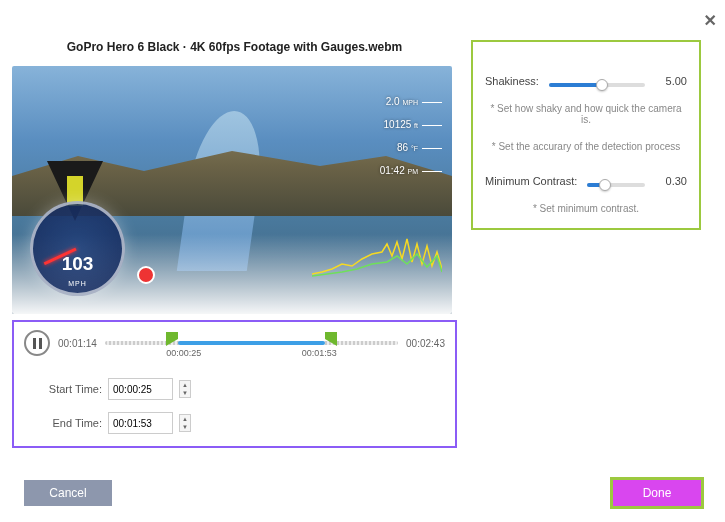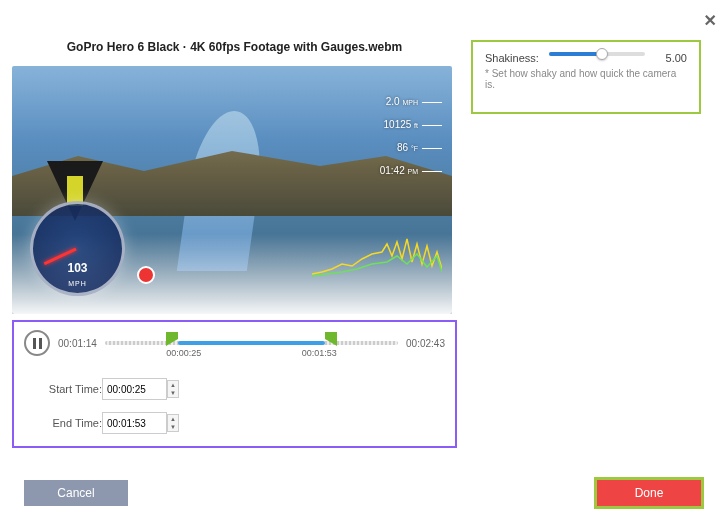--- a/index.html
+++ b/index.html
@@ -11,21 +11,21 @@
 .right{width:230px;}
 .file-title{font-size:12px;font-weight:600;text-align:center;margin-bottom:12px;color:#222;}
 .preview{width:440px;height:248px;position:relative;border-radius:2px;overflow:hidden;background:linear-gradient(to bottom,#87b3d9 0%,#5a8ec0 30%,#4a7a9e 60%,#3d5f78 100%);}
 .mountain1{position:absolute;left:0;top:50px;width:100%;height:100px;background:linear-gradient(to bottom,#8a7f5f 0%,#6b6347 50%,#4a4a3a 100%);clip-path:polygon(0 60%,15% 40%,30% 55%,50% 35%,70% 50%,85% 40%,100% 60%,100% 100%,0 100%);}
 .river{position:absolute;left:40%;top:45px;width:70px;height:160px;background:linear-gradient(to bottom,#9fc4e0,#5a8ec0);transform:skewX(-8deg);border-radius:50% 50% 0 0;}
 .clouds{position:absolute;bottom:0;left:0;width:100%;height:80px;background:linear-gradient(to top,rgba(255,255,255,0.95),rgba(255,255,255,0));}
 .wingsuit{position:absolute;left:35px;top:95px;width:60px;height:70px;}
 .wingsuit-body{width:0;height:0;border-left:28px solid transparent;border-right:28px solid transparent;border-top:60px solid #1a1a1a;position:relative;}
 .wingsuit-stripe{position:absolute;top:-45px;left:-8px;width:16px;height:30px;background:#d4d42a;}
 .speedometer{position:absolute;left:18px;bottom:18px;width:95px;height:95px;border-radius:50%;border:3px solid rgba(255,255,255,0.6);background:radial-gradient(circle,rgba(30,60,120,0.8) 0%,rgba(20,40,90,0.9) 100%);box-shadow:0 0 15px rgba(255,255,255,0.3);}
-.speed-val{position:absolute;left:50%;bottom:18px;transform:translateX(-50%);color:#fff;font-size:12px;font-weight:700;}
+.speed-val{position:absolute;left:50%;bottom:18px;transform:translateX(-50%);color:#fff;font-size:19px;font-weight:700;}
 .speed-unit{position:absolute;left:50%;bottom:6px;transform:translateX(-50%);color:#fff;font-size:7px;letter-spacing:1px;}
 .needle2{position:absolute;left:50%;top:50%;width:35px;height:3px;background:#ff3333;transform-origin:left center;transform:translate(-2px,-50%) rotate(155deg);filter:drop-shadow(0 0 2px #f33);}
 .rec-dot{position:absolute;left:125px;bottom:30px;width:18px;height:18px;border-radius:50%;background:#e33;border:2px solid #fff;}
 .gauge-right{position:absolute;right:10px;top:30px;display:flex;flex-direction:column;gap:12px;align-items:flex-end;}
 .gauge-item{color:#fff;font-size:10px;text-shadow:0 0 3px rgba(0,0,0,0.6);}
 .gauge-line{display:inline-block;height:1px;width:20px;background:#fff;vertical-align:middle;margin-left:4px;}
 .chart-trail{position:absolute;right:10px;bottom:30px;width:130px;height:50px;}
 .chart-svg{width:100%;height:100%;}
 .play-controls{border:2px solid #8b5cf6;padding:8px 10px 12px 10px;margin-top:6px;}
 .timeline-row{display:flex;align-items:center;gap:8px;}
@@ -38,39 +38,39 @@
 .track-fill{position:absolute;top:8px;left:25%;width:50%;height:4px;background:#3d9fe6;border-radius:2px;}
 .flag{position:absolute;top:-1px;width:12px;height:18px;cursor:pointer;}
 .flag-left{left:25%;transform:translateX(-100%);}
 .flag-right{left:75%;}
 .flag svg{display:block;}
 .flag-label{font-size:9px;color:#666;position:absolute;top:16px;white-space:nowrap;}
 .flag-left .flag-label{left:0;}
 .flag-right .flag-label{right:0;}
 .time-inputs{display:flex;align-items:center;gap:20px;margin-top:22px;padding:0 18px;}
 .time-group{display:flex;flex-direction:column;gap:12px;}
-.input-row{display:flex;align-items:center;}
+.input-row{display:flex;align-items:center;gap:6px;}
 .input-label{font-size:11px;color:#555;width:60px;text-align:right;}
 .time-input{width:65px;height:22px;border:1px solid #ccc;font-size:10px;padding:0 4px;background:#fff;}
 .spinner{display:flex;flex-direction:column;border:1px solid #ccc;}
 .spinner span{font-size:6px;padding:1px 2px;background:#f5f5f5;cursor:pointer;color:#666;}
 .duration-box{background:#f4f4f4;padding:16px 24px;font-size:11px;color:#555;}
 .params{border:2px solid #9cc93f;padding:10px 12px;}
 .param{margin-bottom:12px;}
-.param-row{display:flex;align-items:flex-start;gap:6px;}
+.param-row{display:flex;align-items:flex-end;gap:6px;margin-top:23px;}
 .param-label{font-size:11px;color:#444;flex:0 0 auto;}
 .slider{flex:1;height:4px;background:#ddd;border-radius:2px;position:relative;cursor:pointer;margin:0 4px;}
 .slider-fill{position:absolute;left:0;top:0;height:100%;background:#2c7dd4;border-radius:2px;}
 .slider-thumb{position:absolute;top:-4px;width:12px;height:12px;border-radius:50%;background:#fff;border:1px solid #aaa;transform:translateX(-50%);box-shadow:0 1px 2px rgba(0,0,0,0.2);}
 .param-val{font-size:11px;color:#444;width:32px;text-align:right;}
-.param-hint{font-size:10px;color:#888;margin-top:4px;}
+.param-hint{font-size:10px;color:#888;margin-top:16px;text-align:center;}
 .footer{position:absolute;bottom:16px;left:0;right:0;padding:0 24px;display:flex;justify-content:space-between;}
-.btn{width:104px;height:26px;font-size:12px;border:none;cursor:pointer;color:#fff;}
+.btn{width:88px;height:26px;font-size:12px;border:none;cursor:pointer;color:#fff;}
 .btn-cancel{background:#8d97ad;}
-.btn-done{background:#ef4444;box-shadow:0 0 0 3px #9cc93f;}
+.btn-done{background:#d946ef;box-shadow:0 0 0 3px #9cc93f;}
 </style>
 </head>
 <body>
 
 <div class="titlebar">
   <span class="close-btn">✕</span>
 </div>
 
 <div class="content">
   <div class="left">
@@ -163,20 +163,32 @@
           <span class="param-label">Shakiness:</span>
           <div class="slider">
             <div class="slider-fill" style="width:55%"></div>
               <div class="slider-thumb" style="left:55%"></div>
           </div>
           <span class="param-val">5.00</span>
         </div>
         <div class="param-hint">* Set how shaky and how quick the camera is.</div>
       </div>
       <div class="param">
+        <div class="param-hint">* Set the accurary of the detection process</div>
+      </div>
+      <div class="param" style="margin-bottom:4px">
+        <div class="param-row">
+          <span class="param-label">Minimum Contrast:</span>
+          <div class="slider">
+            <div class="slider-fill" style="width:30%"></div>
+              <div class="slider-thumb" style="left:30%"></div>
+          </div>
+          <span class="param-val">0.30</span>
+        </div>
+        <div class="param-hint">* Set minimum contrast.</div>
       </div>
     </div>
   </div>
 </div>
 
 <div class="footer">
   <button class="btn btn-cancel">Cancel</button>
   <button class="btn btn-done">Done</button>
 </div>
 

